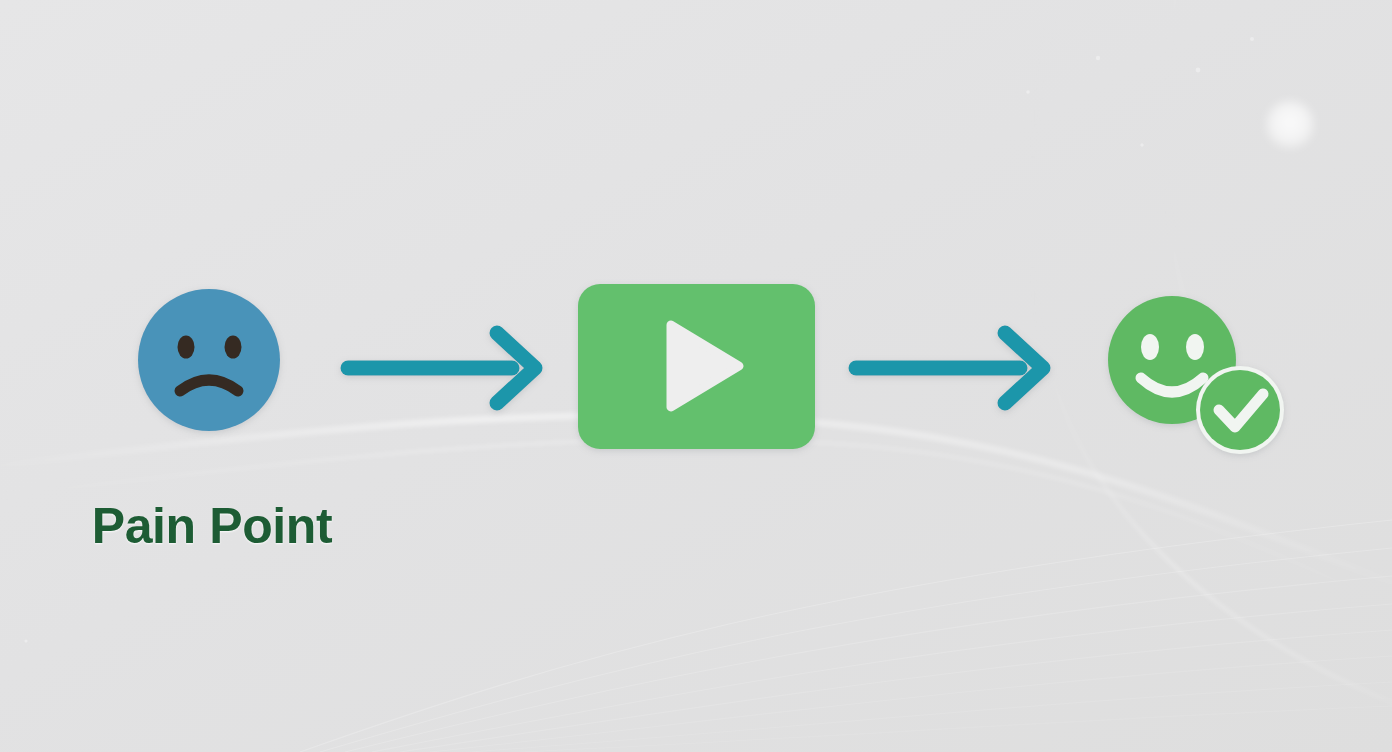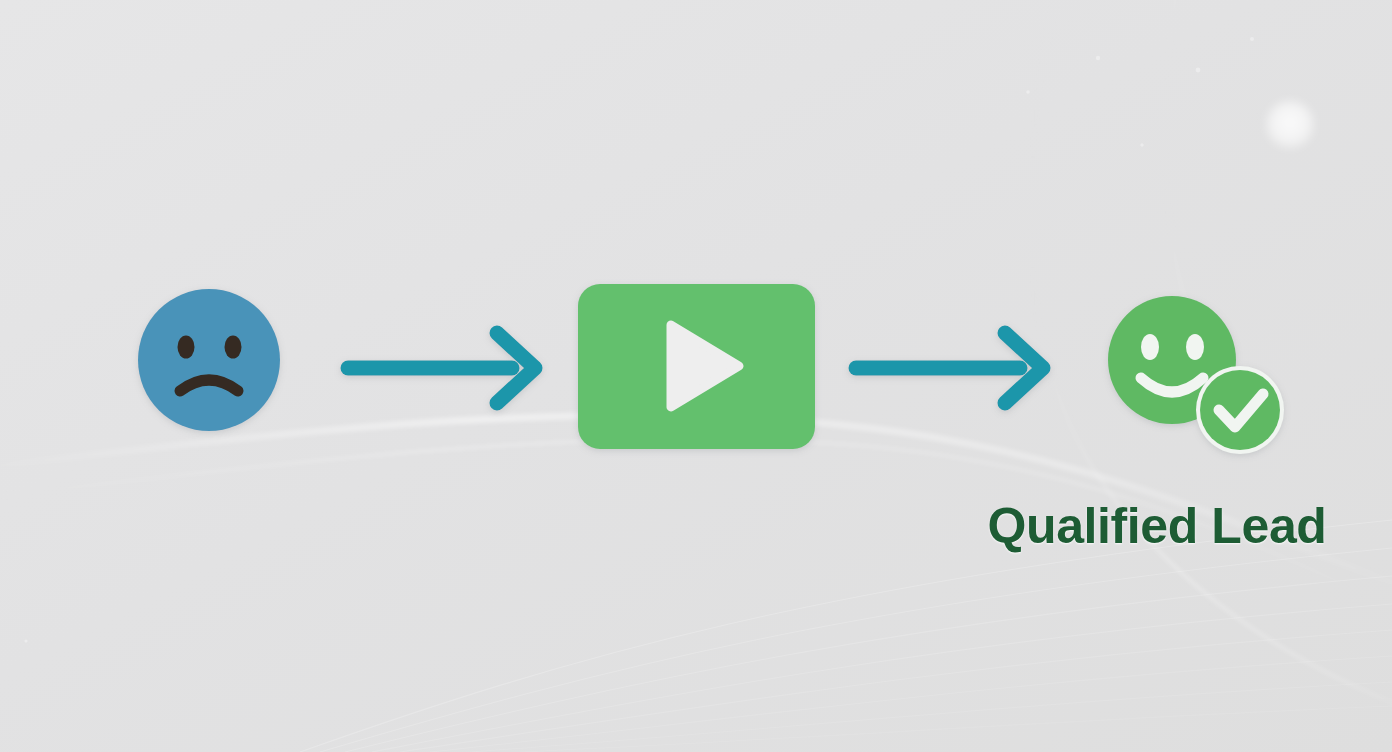--- a/index.html
+++ b/index.html
@@ -139,17 +139,17 @@
       <circle cx="1172" cy="360" r="64" fill="#5fb963"></circle>
       <ellipse cx="1150" cy="347" rx="9" ry="13" fill="#f1f5f1"></ellipse>
       <ellipse cx="1195" cy="347" rx="9" ry="13" fill="#f1f5f1"></ellipse>
       <path d="M 1141 378 Q 1172 406 1203 378" fill="none" stroke="#f1f5f1" stroke-width="11" stroke-linecap="round"></path>
       <circle cx="1240" cy="410" r="44" fill="#f1f5f1"></circle>
       <circle cx="1240" cy="410" r="40" fill="#5fb963"></circle>
       <polyline points="1219,410 1235,427 1263,394" fill="none" stroke="#f1f5f1" stroke-width="11" stroke-linecap="round" stroke-linejoin="round"></polyline>
     </g>
   </svg>
 
+  <div class="node-label" id="label-pain">Pain Point</div>
 
 
-  <div class="node-label" id="label-lead">Qualified Lead</div>
 
 </div>
 
 </body></html>

